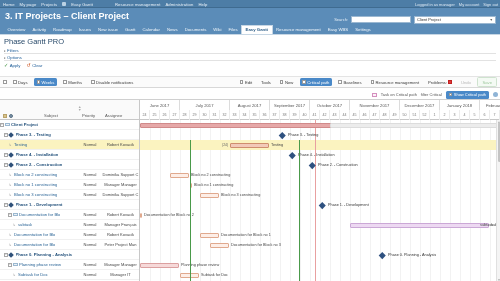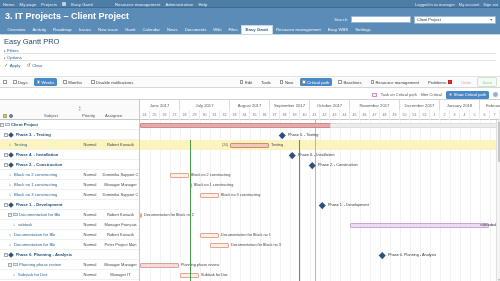--- a/index.html
+++ b/index.html
@@ -259,21 +259,21 @@
       <div class="tab">Documents</div>
       <div class="tab">Wiki</div>
       <div class="tab">Files</div>
       <div class="tab active">Easy Gantt</div>
       <div class="tab">Resource management</div>
       <div class="tab">Easy WBS</div>
       <div class="tab">Settings</div>
     </div>
 
   <div class="content">
-    <div class="h2">Easy Gantt PRO</div>
+    <div class="h2">Phase Gantt PRO</div>
 
     <div class="collapsible" id="filters-toggle">
       <span class="arw">▸</span>
       <span>Filters</span>
     </div>
     <div class="hr-line" id="hr1"></div>
 
     <div class="collapsible" id="options-toggle">
       <span class="arw">▸</span>
       <span>Options</span>

